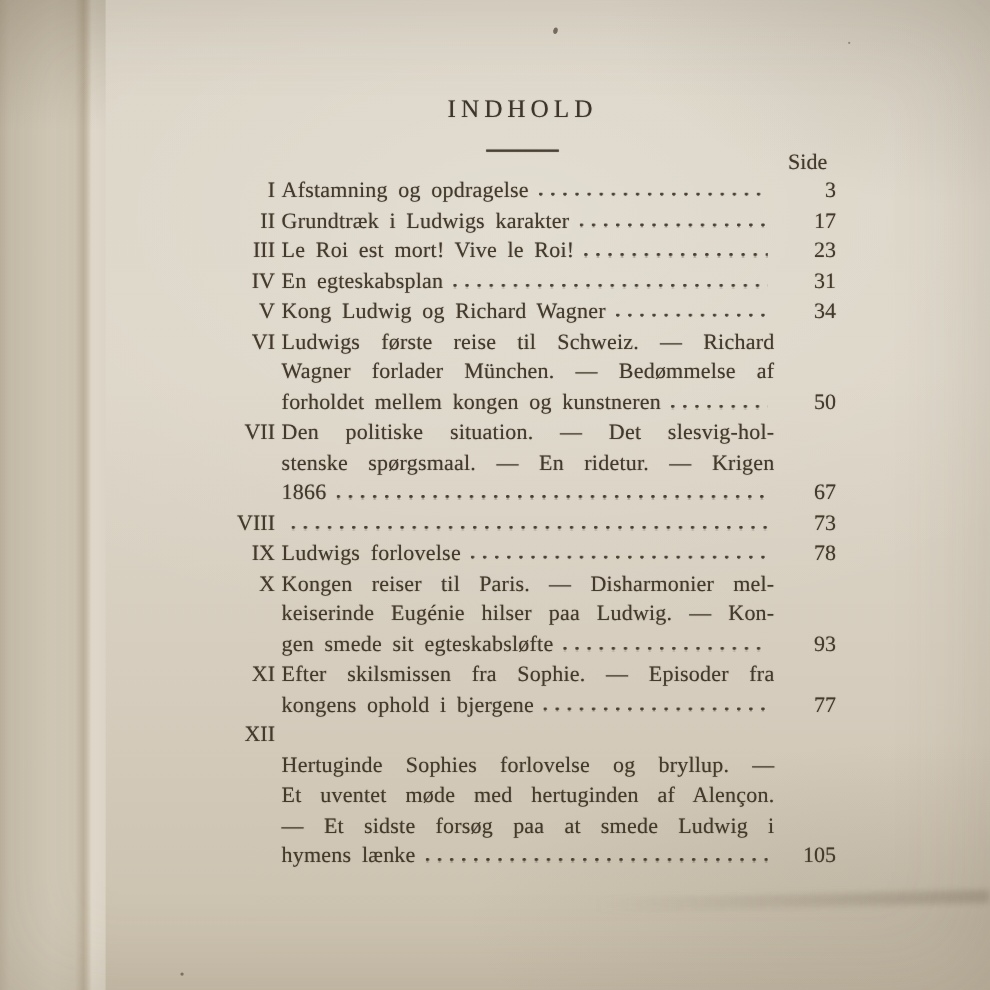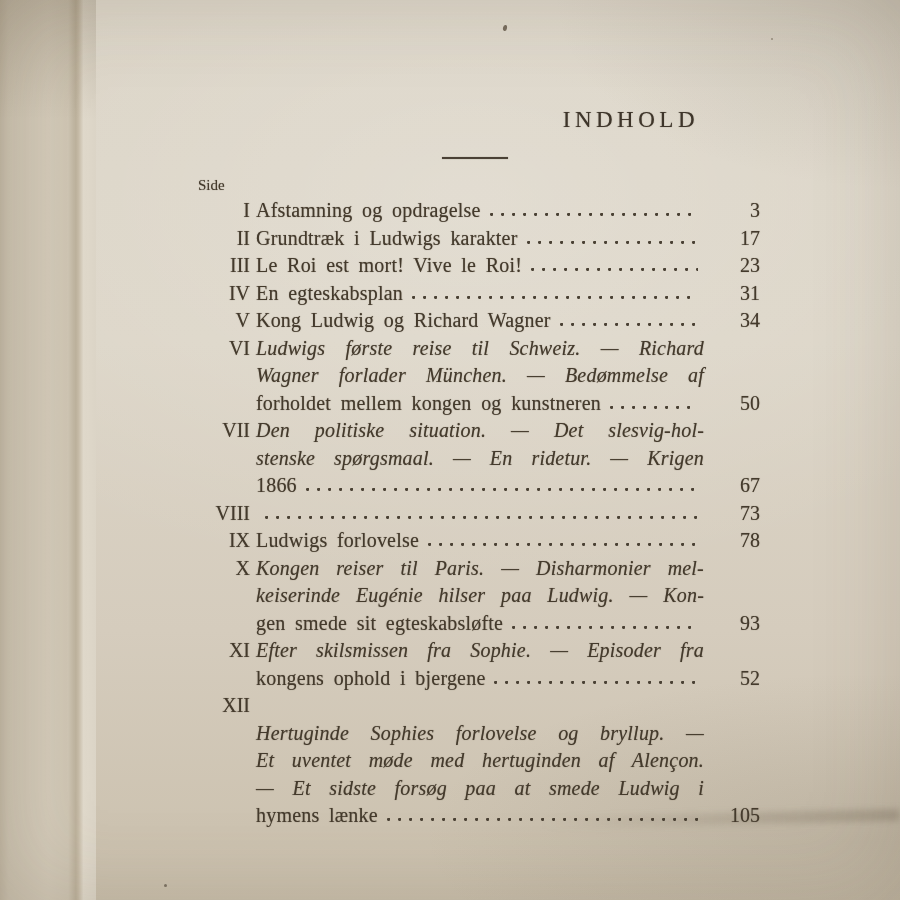--- a/index.html
+++ b/index.html
@@ -39,39 +39,39 @@
   .speck.a{left:503px;top:25px;width:4px;height:6px;background:rgba(84,72,56,0.75);transform:rotate(12deg);}
   .speck.b{left:164px;top:884px;width:3px;height:3px;background:rgba(74,64,50,0.6);}
   .speck.c{left:771px;top:38px;width:2px;height:2px;background:rgba(90,78,60,0.5);}
 
   
   .toc{
     position:absolute;left:198px;top:84px;width:562px;
     color:#443a2c;
     text-shadow:0 0 1px rgba(62,52,38,0.55);
   }
-  .title-wrap{margin-left:58px;width:448px;text-align:right;transform:translateX(-5px);margin-top:21px;}
+  .title-wrap{margin-left:58px;width:448px;text-align:center;transform:translateX(-5px);}
   .title{
     font-size:23px;line-height:30px;letter-spacing:4.5px;
     color:#3e352a;white-space:nowrap;
   }
   .title-rule{
     width:66px;height:2px;background:#4a4135;margin:22px auto 0 auto;
     box-shadow:0 0 1px rgba(62,52,38,0.6);
   }
   .side-row{
-    height:20px;line-height:20px;margin-top:16px;
-    padding-right:8px;font-size:15px;
+    height:20px;line-height:20px;margin-top:0px;
+    text-align:right;padding-right:8px;font-size:20px;
   }
   .entries{margin-top:2px;font-size:20px;}
   .row{display:flex;align-items:baseline;line-height:27.5px;}
   .num{flex:0 0 52px;text-align:right;margin-right:6px;white-space:nowrap;}
   .text{word-spacing:0.22em;letter-spacing:0.2px;}
   .t-auto{flex:0 0 auto;white-space:nowrap;}
-  .t-fill{flex:1 1 auto;text-align:justify;text-align-last:justify;font-style:italic;}
+  .t-fill{flex:1 1 auto;text-align:justify;text-align-last:justify;}
   .dots{
     flex:1 1 auto;height:4px;margin:0 6px 0 9px;align-self:auto;
     background-image:radial-gradient(circle at 1.6px 1.4px,#4a4134 1.25px,rgba(74,65,52,0) 1.9px);
     background-size:11px 4px;background-repeat:repeat-x;background-position:left bottom;
   }
   .pagecell{flex:0 0 50px;text-align:right;margin-left:6px;white-space:nowrap;}
 </style>
 </head>
 <body>
 
@@ -202,21 +202,21 @@
       <div class="entry">
         <div class="row">
           <div class="num">XI</div>
           <div class="text t-fill">Efter skilsmissen fra Sophie. — Episoder fra</div>
           <div class="pagecell"></div>
         </div>
         <div class="row">
           <div class="num"></div>
           <div class="text t-auto">kongens ophold i bjergene</div>
           <div class="dots"></div>
-          <div class="pagecell">52</div>
+          <div class="pagecell">77</div>
         </div>
       </div>
 
       <div class="entry">
         <div class="row">
           <div class="num">XII</div>
           <div class="pagecell"></div>
         </div>
         <div class="row">
           <div class="num"></div>

